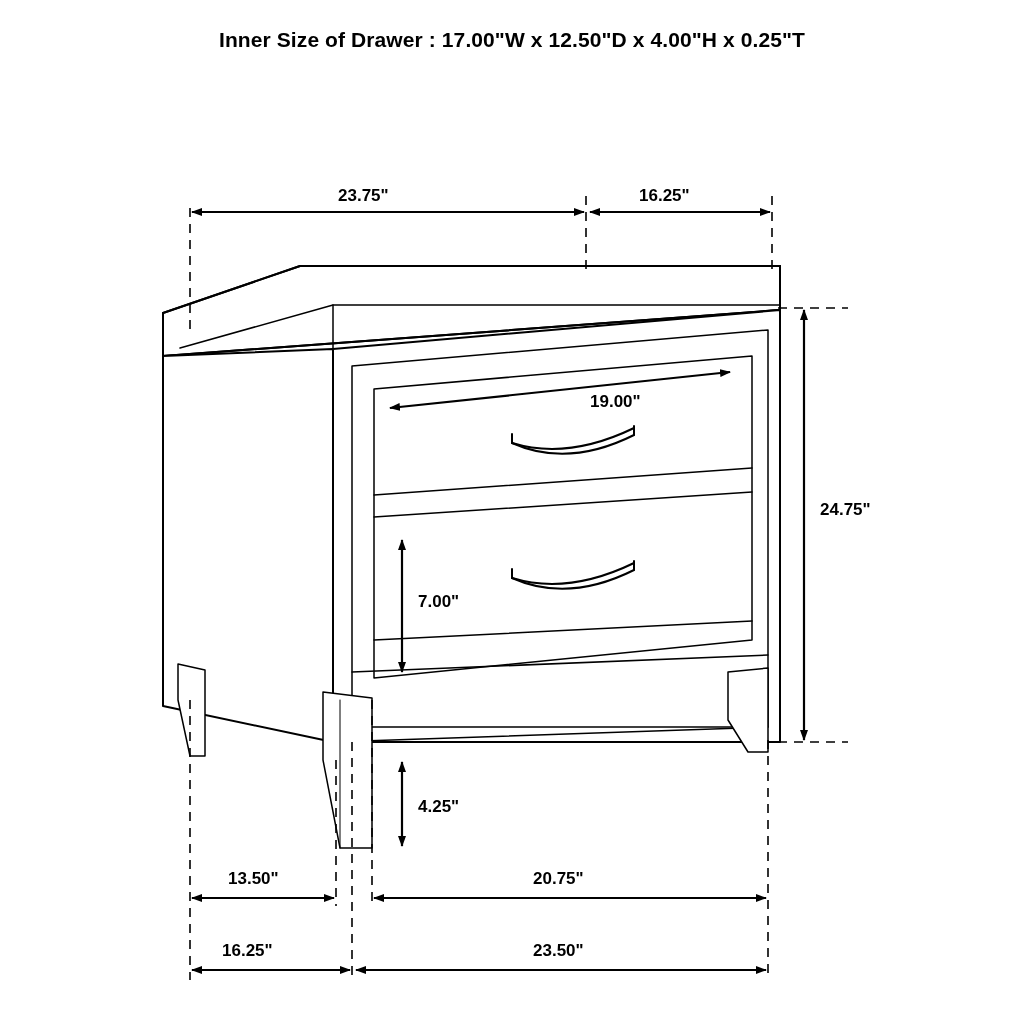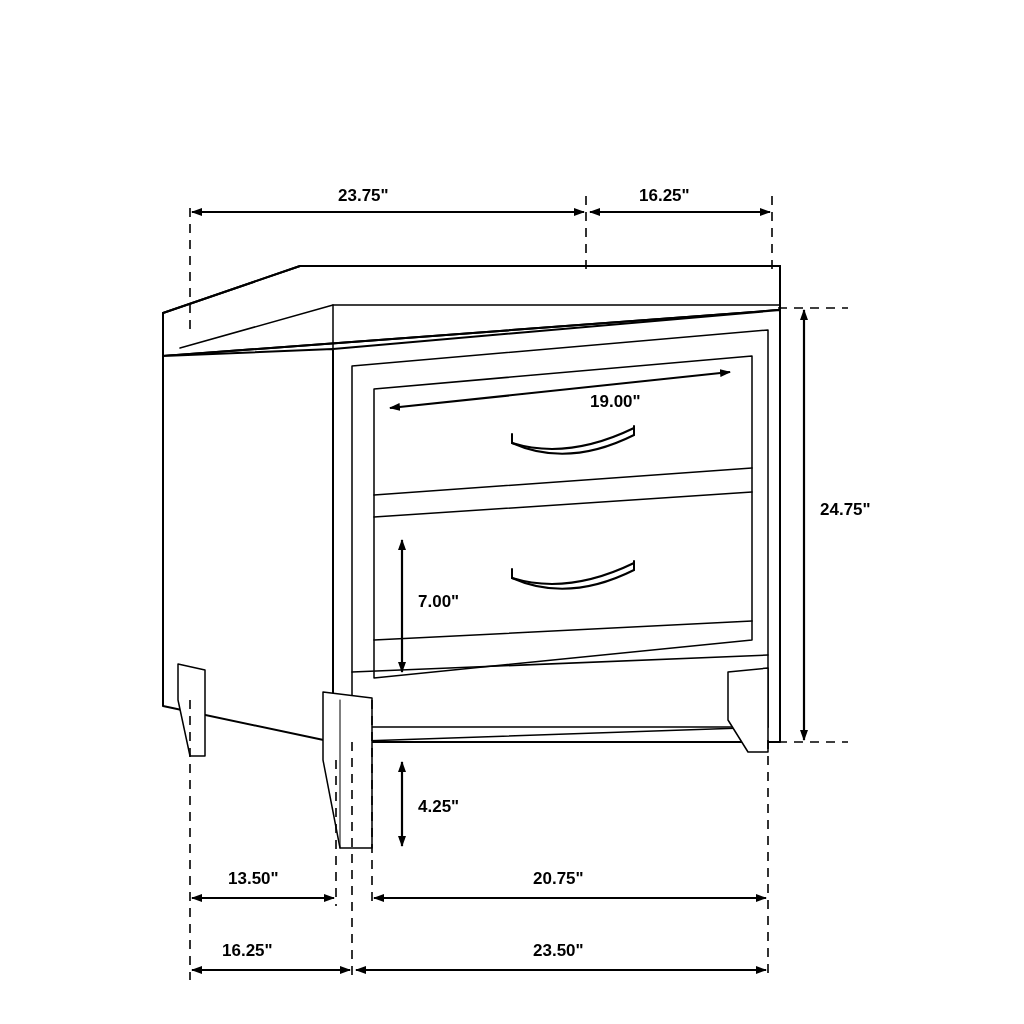--- a/index.html
+++ b/index.html
@@ -45,20 +45,21 @@
     font-size: 17px;
     font-weight: bold;
     white-space: nowrap;
   }
 </style>
 </head>
 <body>
 
 <div id="stage">
 
+  <div class="title">Inner Size of Drawer : 17.00"W x 12.50"D x 4.00"H x 0.25"T</div>
 
   <svg class="diagram" viewBox="0 0 1024 1024">
     <defs>
       <marker id="arrowEnd" markerWidth="11" markerHeight="8" refX="10" refY="4" orient="auto" markerUnits="userSpaceOnUse">
         <path d="M0,0 L11,4 L0,8 z" fill="#000"></path>
       </marker>
       <marker id="arrowStart" markerWidth="11" markerHeight="8" refX="1" refY="4" orient="auto" markerUnits="userSpaceOnUse">
         <path d="M11,0 L0,4 L11,8 z" fill="#000"></path>
       </marker>
     </defs>

